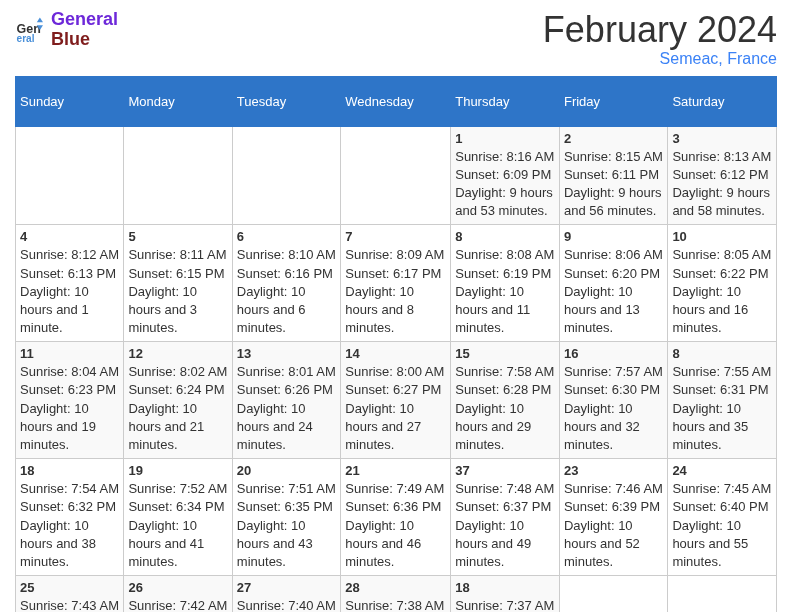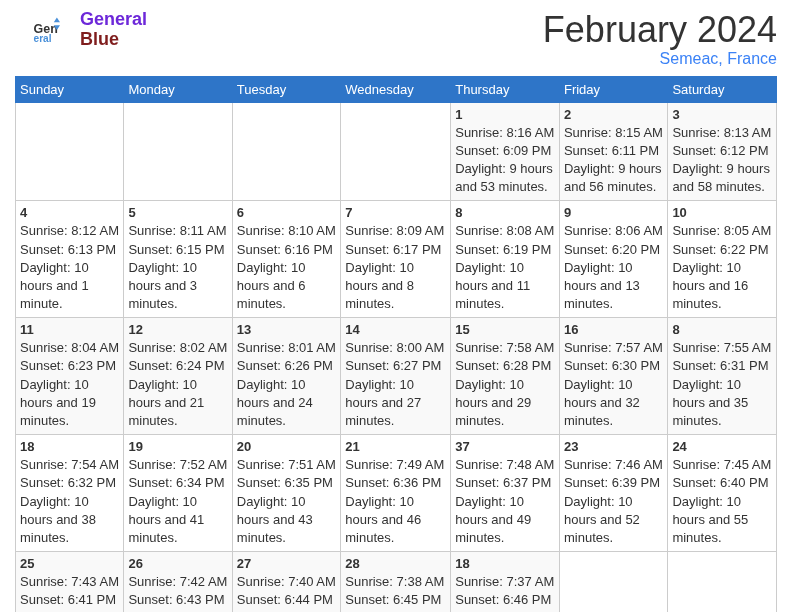--- a/index.html
+++ b/index.html
@@ -12,22 +12,21 @@
     }
     .header {
       display: flex;
       justify-content: space-between;
       align-items: flex-start;
       margin-bottom: 8px;
     }
     .logo {
       display: flex;
       align-items: center;
-      gap: 20px;
-      margin-left: 17px;
+      gap: 8px;
     }
     .logo-text {
       font-size: 18px;
       font-weight: bold;
       color: #333;
       line-height: 1.1;
     }
     .logo-text span { color: #6d28d9; }
     .logo-icon {
       width: 28px;
@@ -47,21 +46,21 @@
       color: #3b82f6;
     }
     table {
       width: 100%;
       border-collapse: collapse;
       font-size: 11px;
     }
     thead tr th {
       background-color: #2e75c8;
       color: #fff;
-      padding: 5px 4px;
+      padding: 17px 4px;
       text-align: left;
       font-size: 13px;
       font-weight: normal;
       border: 1px solid #2e75c8;
     }
     tbody tr td {
       border: 1px solid #ccc;
       vertical-align: top;
       padding: 4px 4px;
       min-height: 80px;

